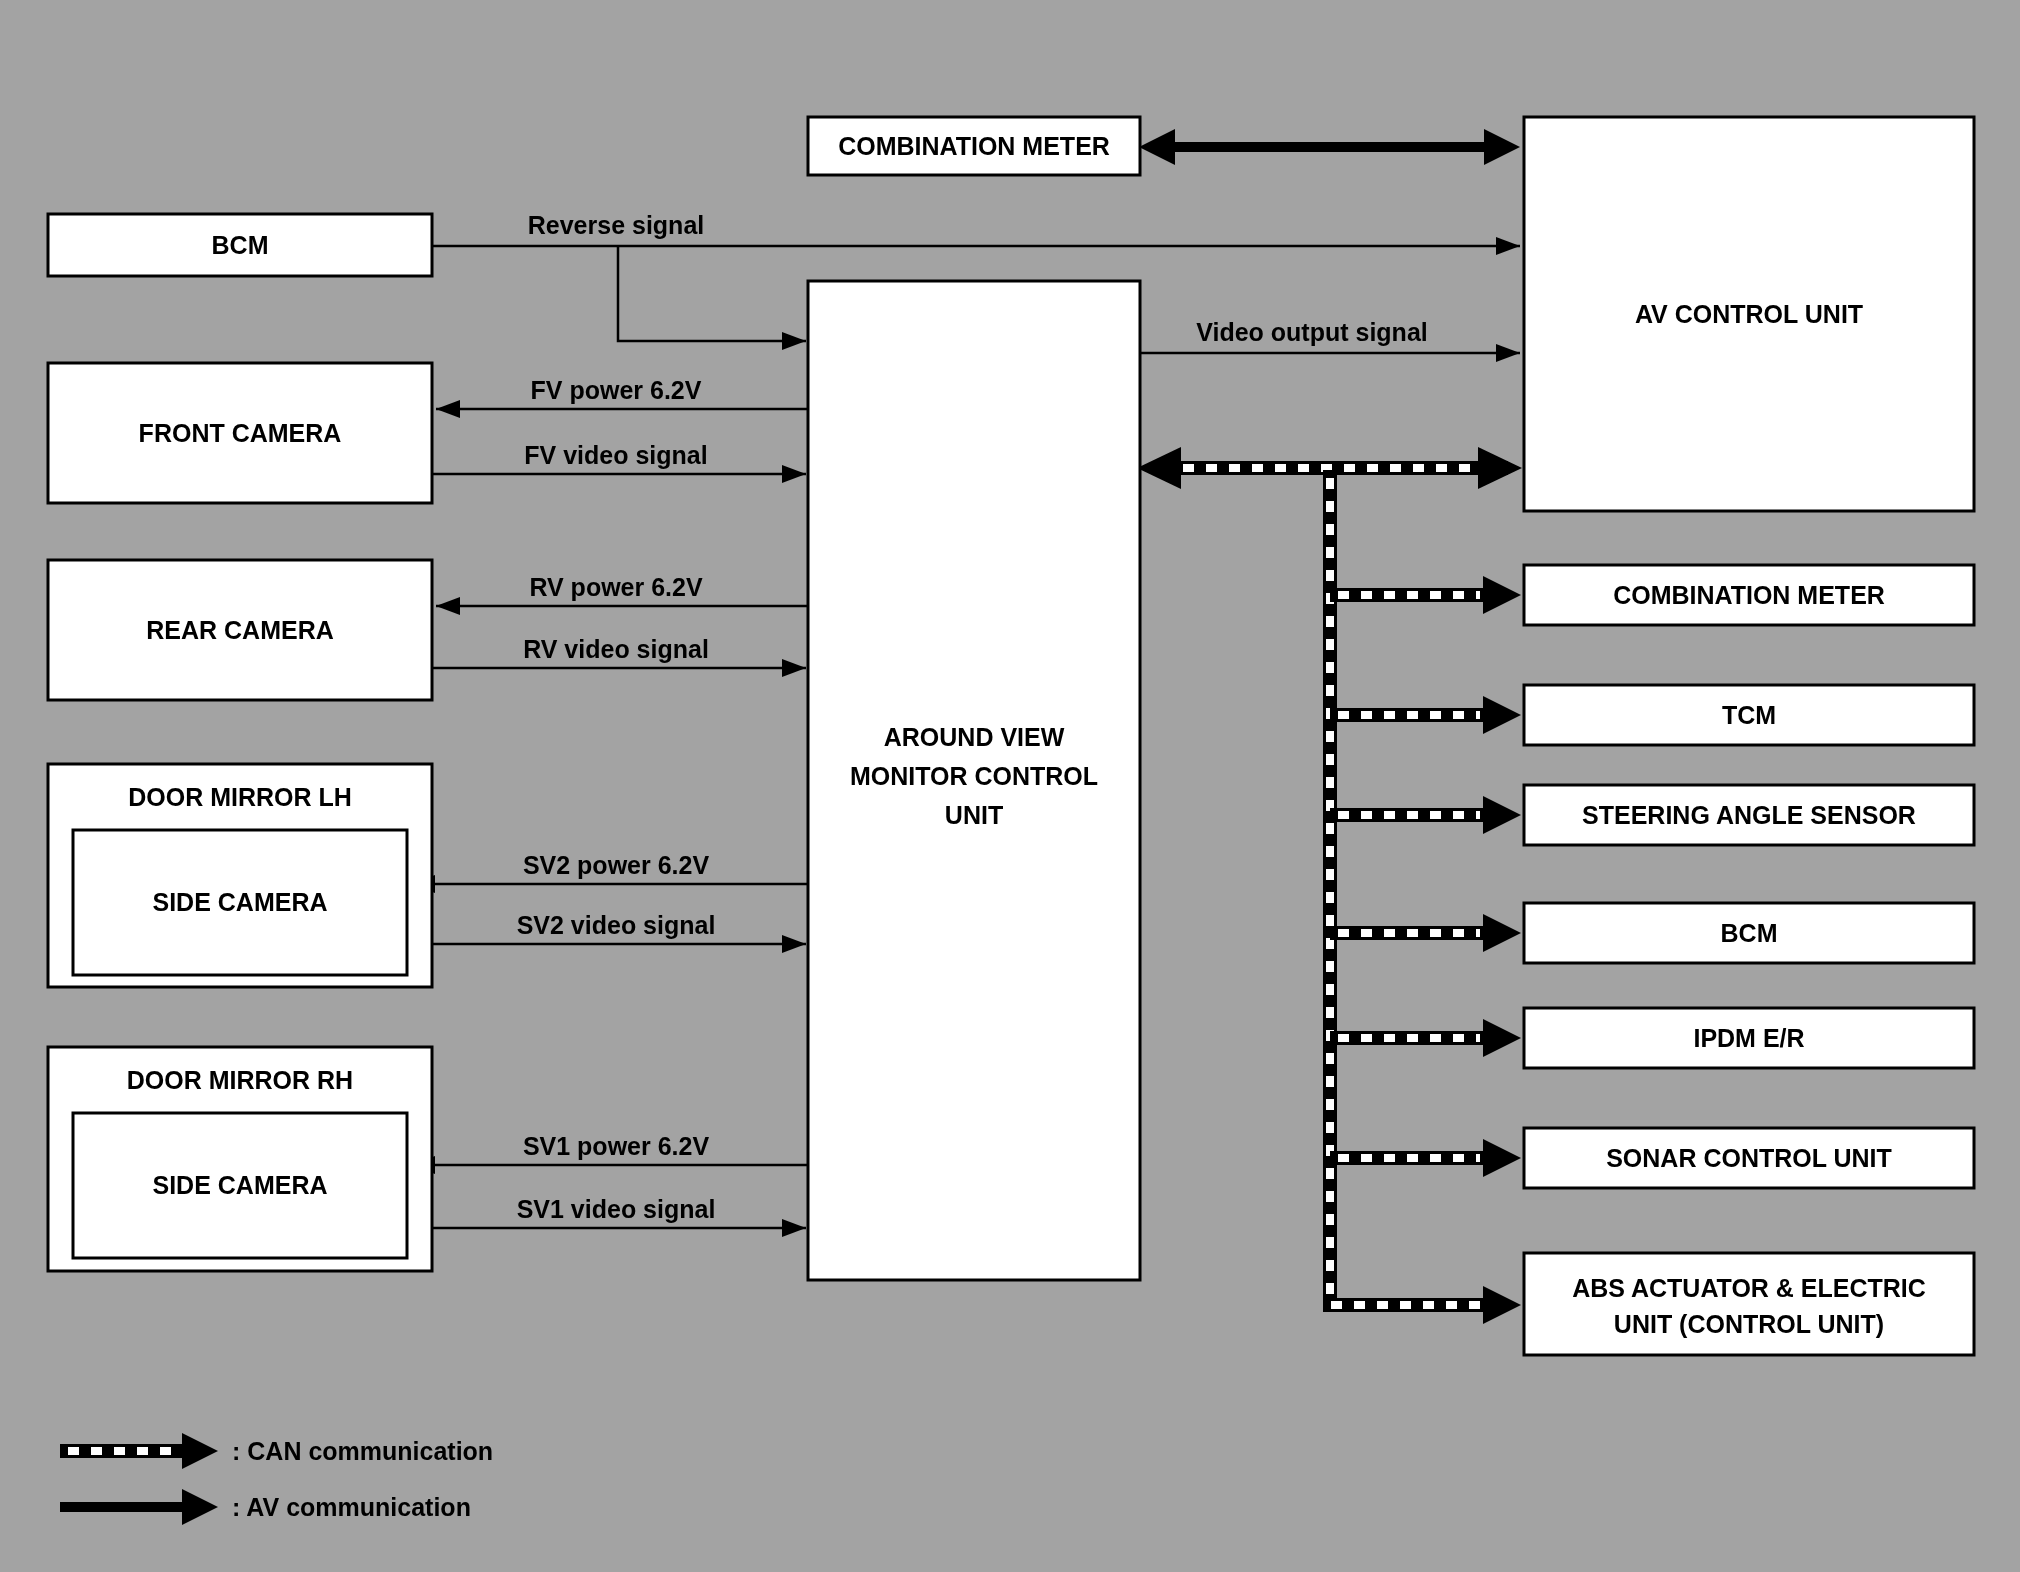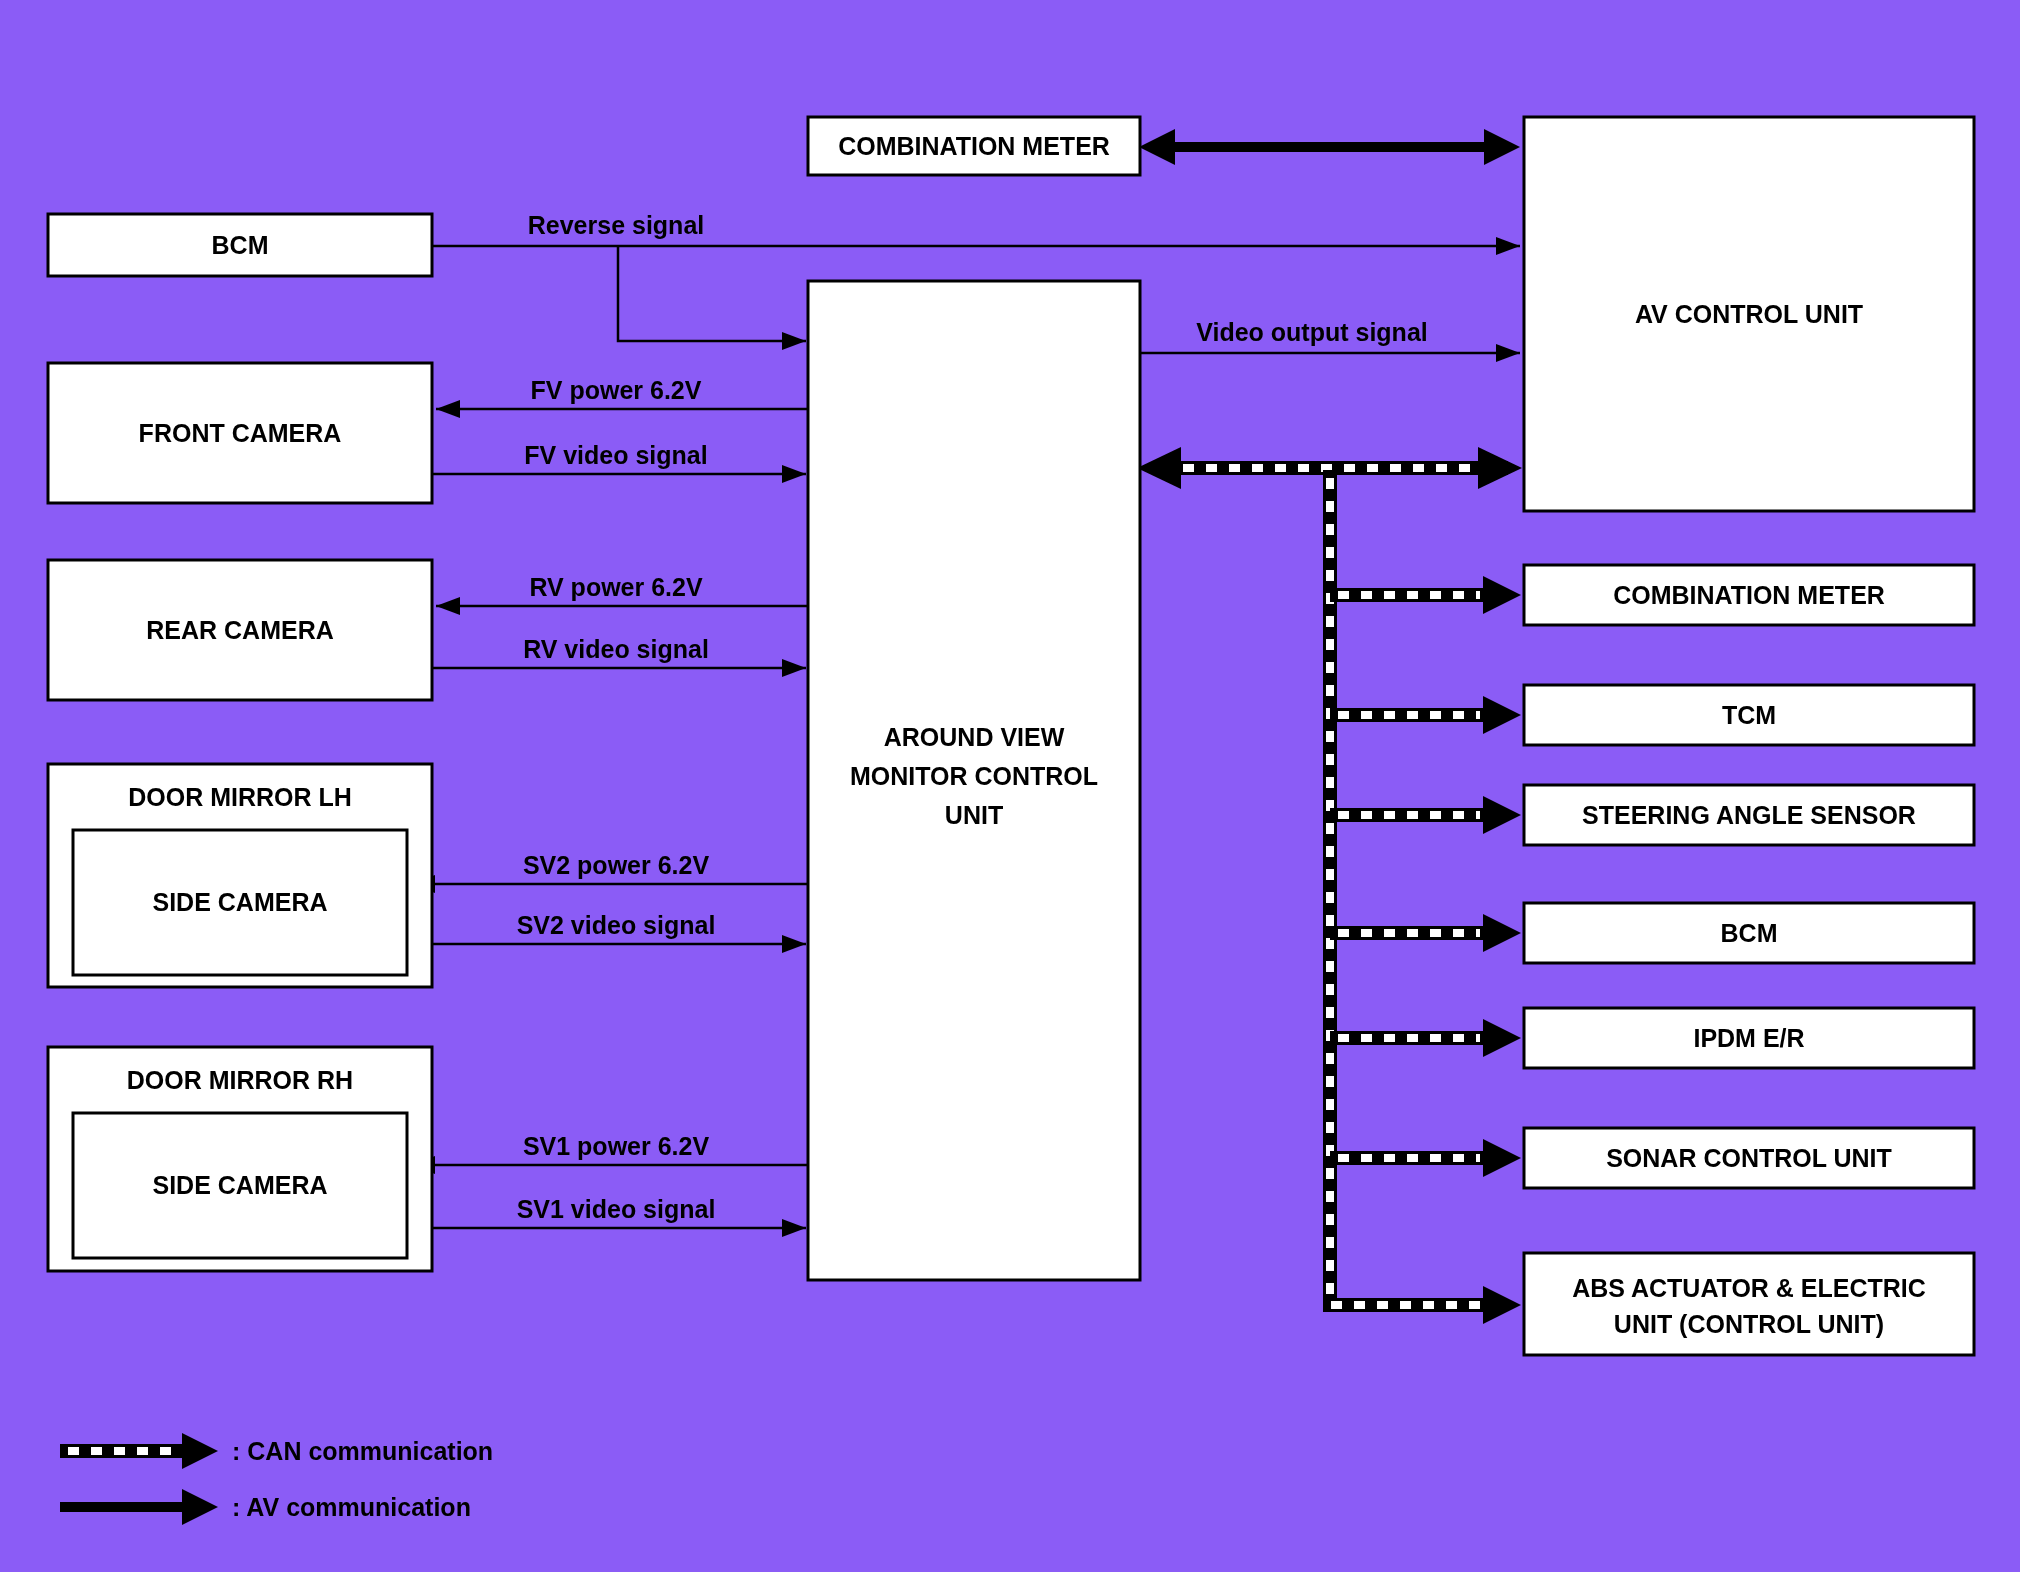--- a/index.html
+++ b/index.html
@@ -4,21 +4,21 @@
 <title>Diagram</title>
 <style>
   html, body {
     margin: 0;
     padding: 0;
     background: #ffffff;
   }
   .stage {
     width: 2020px;
     height: 1572px;
-    background: #8b5cf6;
+    background: #a3a3a3;
     position: relative;
   }
   svg {
     display: block;
     width: 2020px;
     height: 1572px;
     font-family: "Liberation Sans", "DejaVu Sans", sans-serif;
   }
   .node-box {
     fill: #ffffff;

